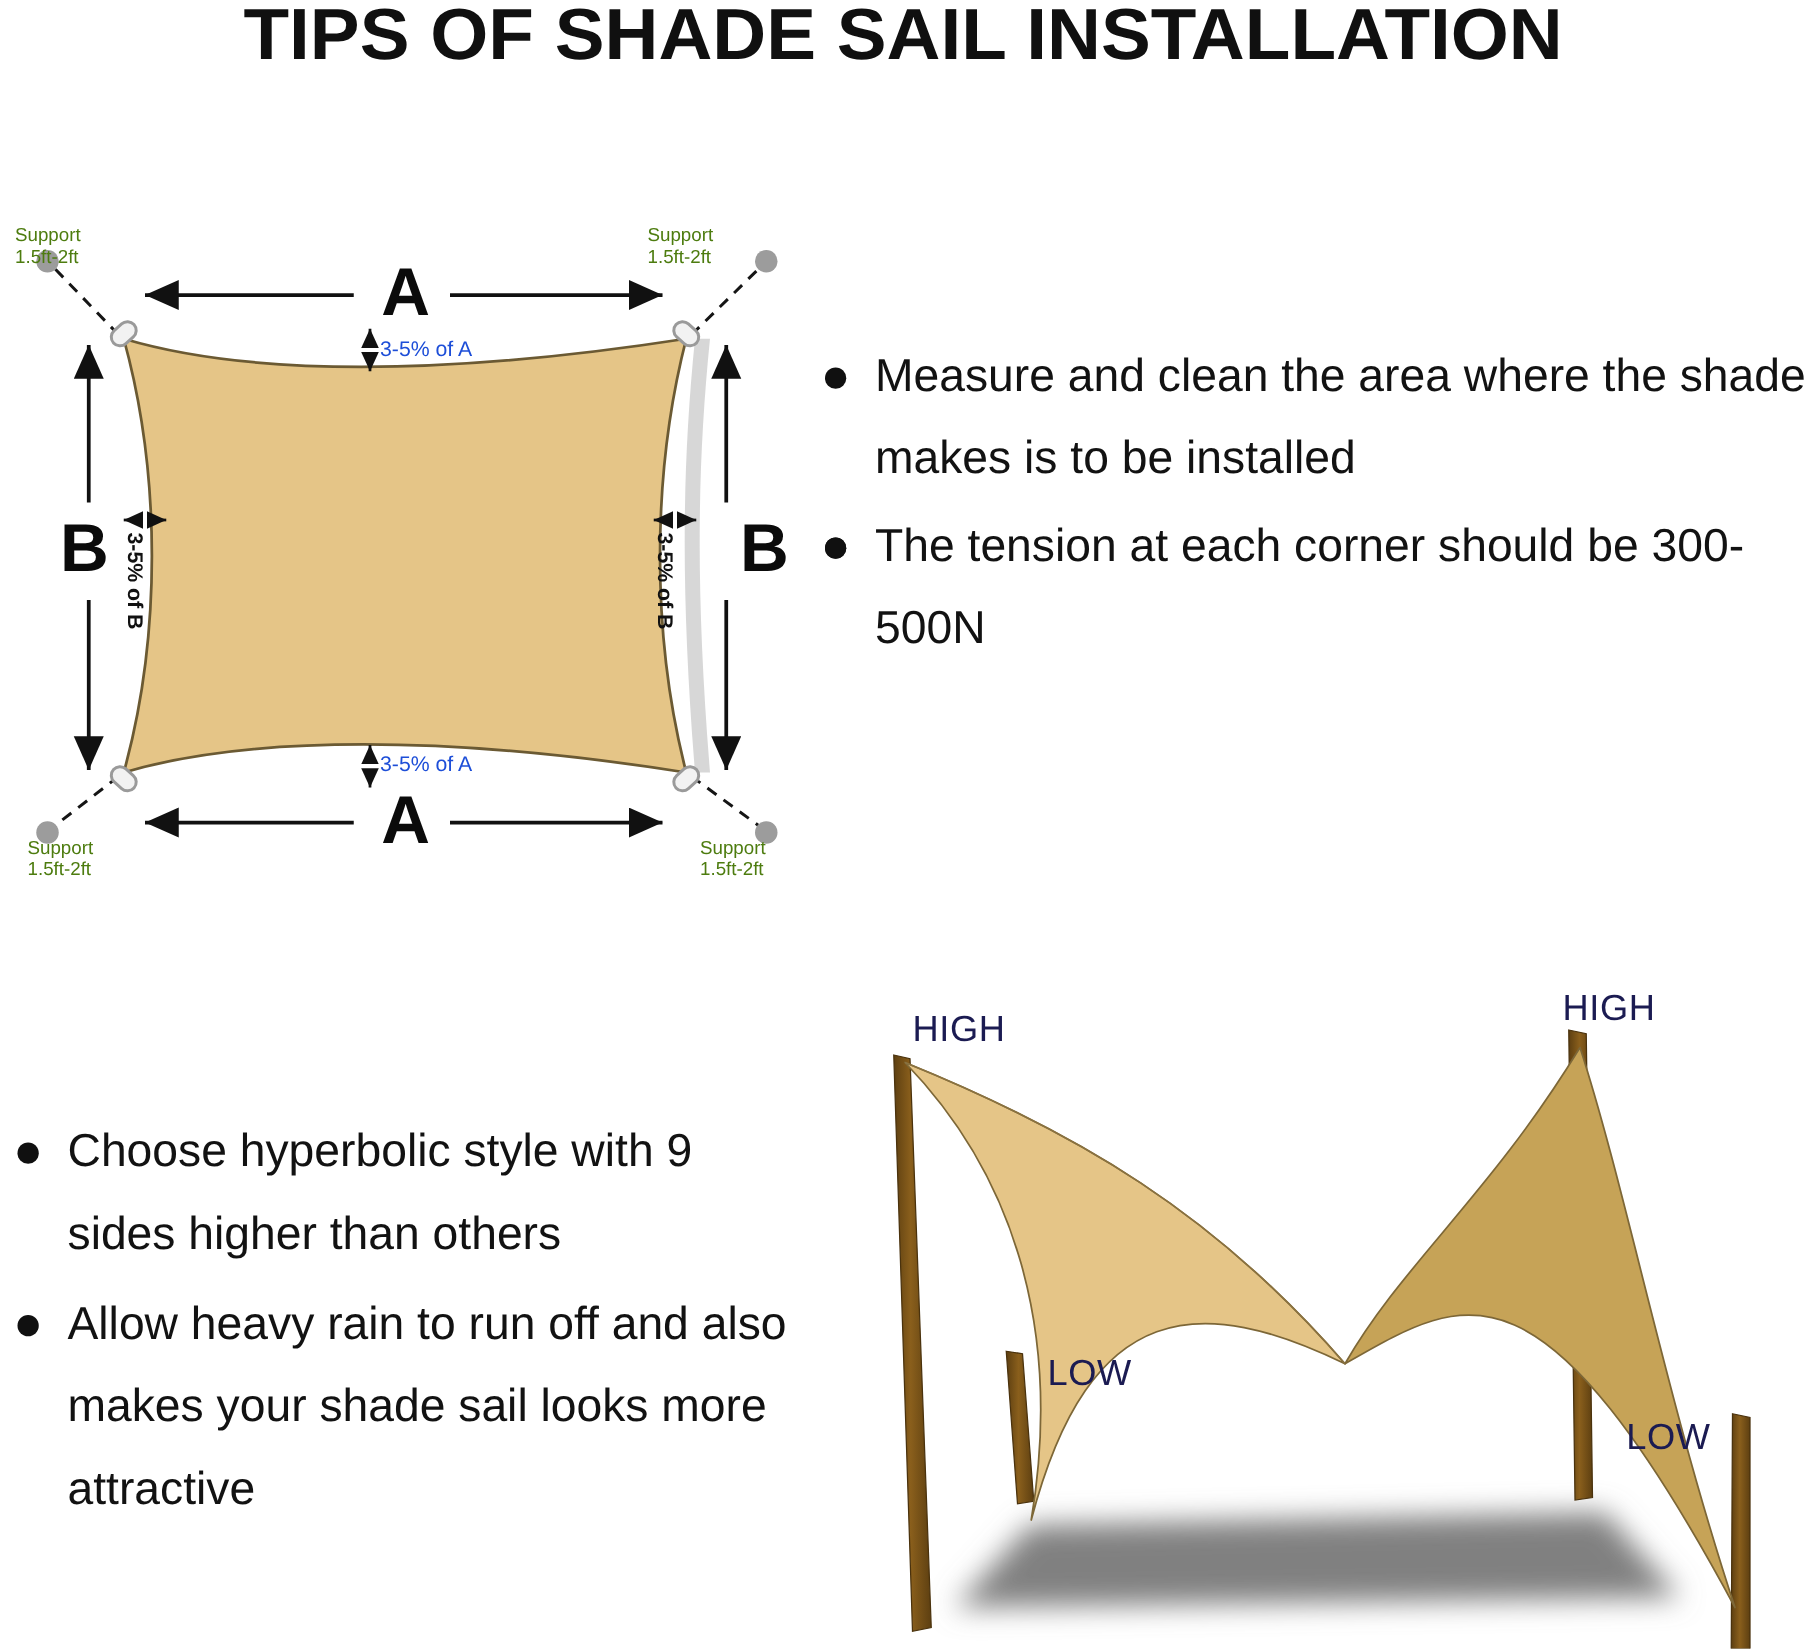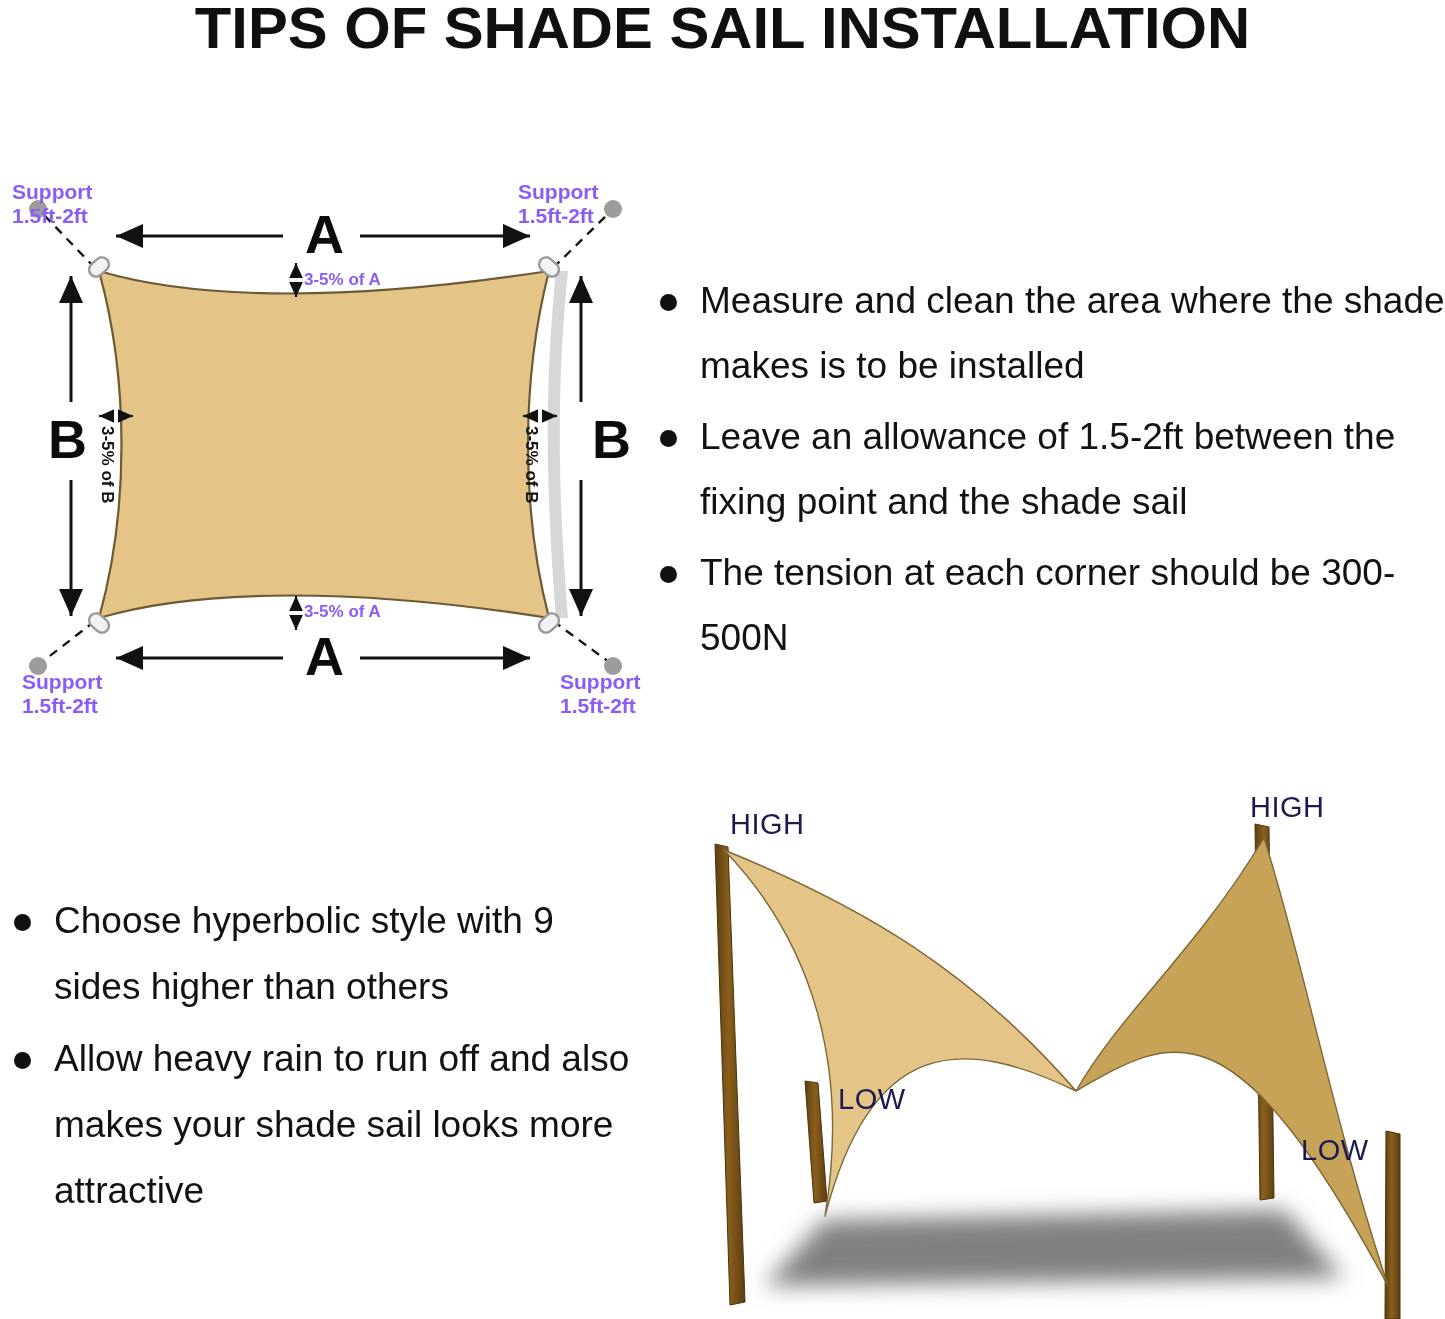--- a/index.html
+++ b/index.html
@@ -18,34 +18,34 @@
   }
 
   
   #rect-diagram{position:absolute;left:0;top:150;width:660px;height:590px;}
   #rect-diagram{top:150px;}
   #rect-svg{position:absolute;left:0;top:0;width:660px;height:590px;}
 
   .support-label{
     position:absolute;
     font-family:"Liberation Sans","DejaVu Sans",sans-serif;
-    font-weight:bold; font-size:21px; line-height:1.15; color:#8b5cf6;
+    font-weight:normal; font-size:15px; line-height:1.15; color:#4d7c0f;
     white-space:nowrap;
   }
   .support-label .l2{display:block;}
 
   .dim-letter{
     position:absolute;
     font-family:"Liberation Sans","DejaVu Sans",sans-serif;
     font-weight:bold; font-size:54px; line-height:1; color:#0b0b0b;
   }
   .pct-h{
     position:absolute;
     font-family:"Liberation Sans","DejaVu Sans",sans-serif;
-    font-weight:bold; font-size:17px; color:#8b5cf6; white-space:nowrap;
+    font-weight:normal; font-size:17px; color:#1d4ed8; white-space:nowrap;
   }
   .pct-v{
     position:absolute;
     font-family:"Liberation Sans","DejaVu Sans",sans-serif;
     font-weight:bold; font-size:17px; color:#111; white-space:nowrap;
     transform-origin:left top;
   }
 
   
   .bullets{position:absolute; list-style:none; margin:0; padding:0;}
@@ -198,21 +198,20 @@
   <div class="pct-v" style="left:541px; top:276px; transform:rotate(90deg);">3-5% of B</div>
 </div>
 
 <ul class="bullets" id="bullets-right">
   <li>
     <span class="dot"></span>
     <span>Measure and clean the area where the shade makes is to be installed</span>
   </li>
   <li>
     <span class="dot"></span>
-    <span>Leave an allowance of 1.5-2ft between the fixing point and the shade sail</span>
   </li>
   <li>
     <span class="dot"></span>
     <span>The tension at each corner should be 300-500N</span>
   </li>
 </ul>
 
 <ul class="bullets" id="bullets-left">
   <li>
     <span class="dot"></span>

